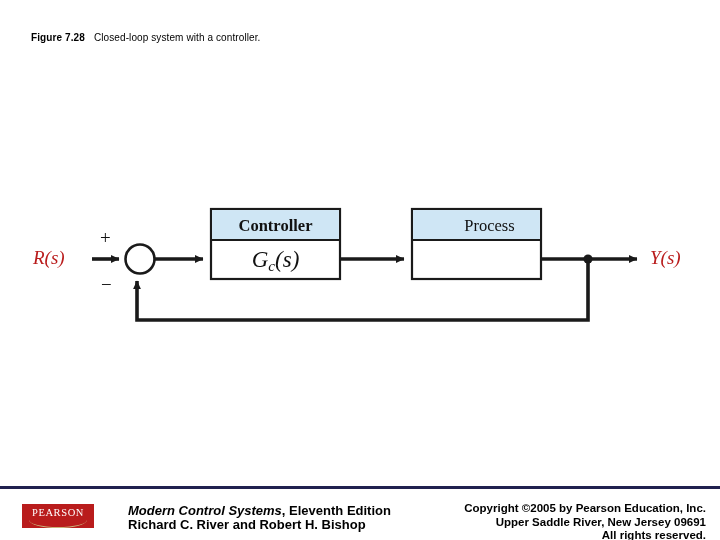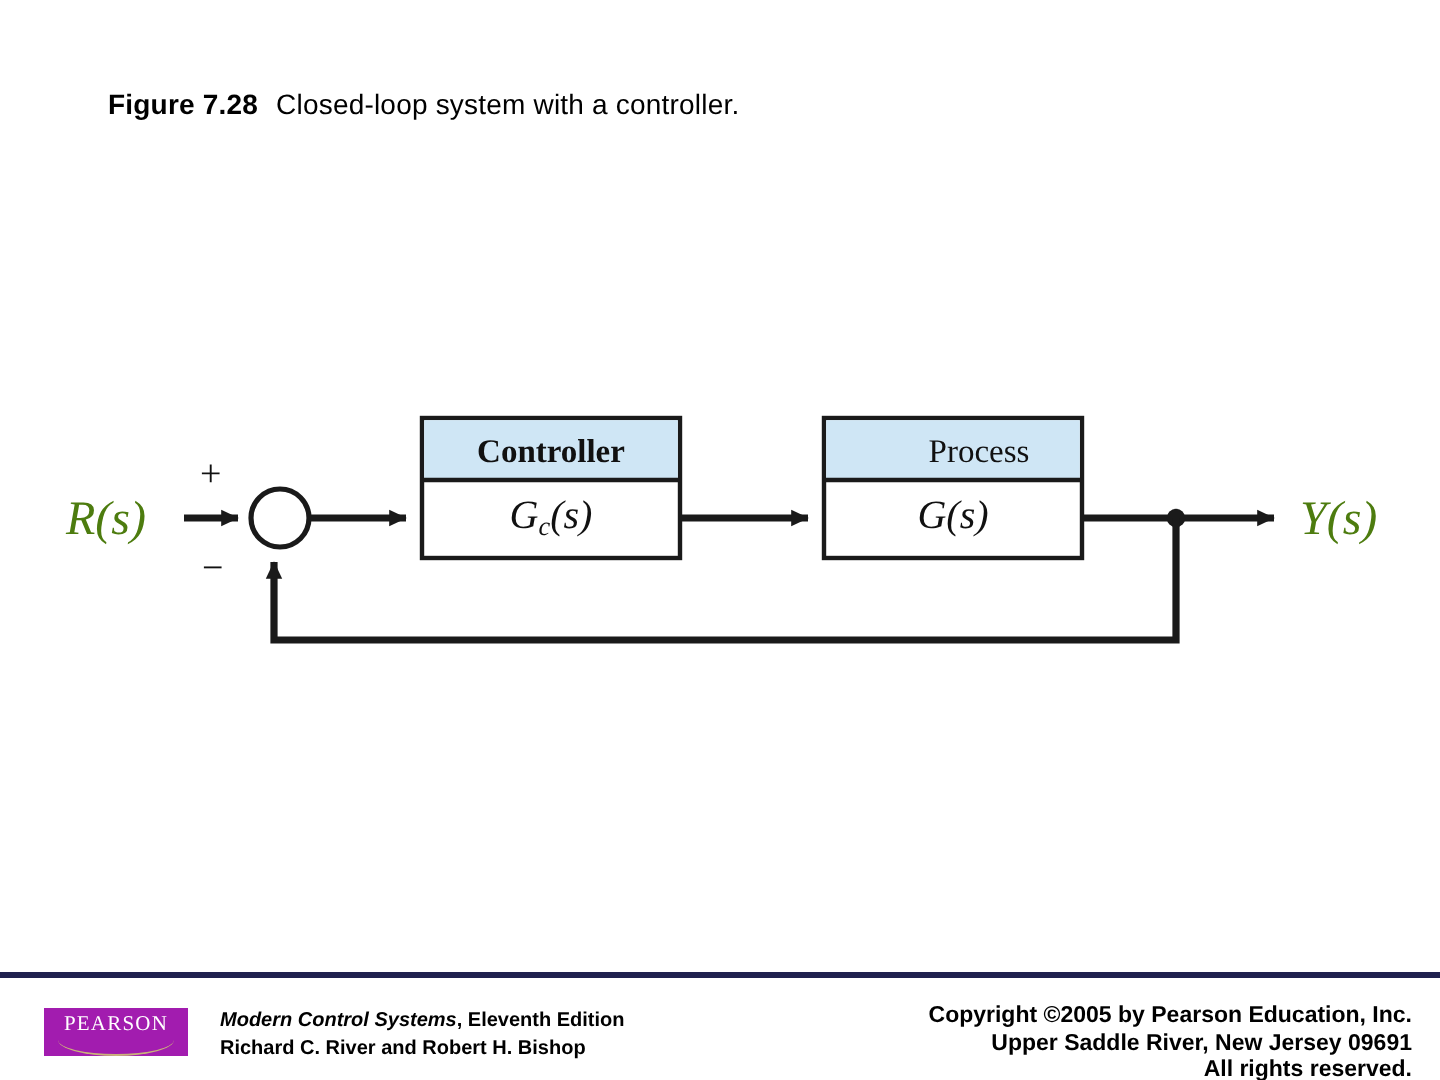--- a/index.html
+++ b/index.html
@@ -17,27 +17,26 @@
   #slide {
     position: relative;
     width: 720px;
     height: 540px;
     background: #ffffff;
   }
 
   
   .caption {
     position: absolute;
-    left: 54px;
+    left: 31px;
     top: 32px;
-    font-size: 14px;
+    font-size: 10px;
     color: #000000;
     white-space: nowrap;
     letter-spacing: 0.1px;
-    margin-top: 12px;
   }
   .caption .fig-num {
     font-weight: bold;
   }
   .caption .fig-title {
     font-weight: normal;
     margin-left: 9px;
   }
 
   
@@ -61,33 +60,33 @@
     text-align: center;
     font-family: "Liberation Serif", serif;
     color: #111111;
     white-space: nowrap;
   }
   .blk-header-text {
     font-size: 16.5px;
   }
   .blk-body-text {
     font-style: italic;
-    font-size: 20px;
+    font-size: 23px;
   }
   .sub {
     font-size: 0.66em;
     font-style: italic;
     vertical-align: -0.28em;
   }
   .io-label {
     position: absolute;
     font-family: "Liberation Serif", serif;
     font-style: italic;
-    font-size: 24px;
-    color: #4d7c0f;
+    font-size: 19px;
+    color: #b91c1c;
     white-space: nowrap;
   }
   .sign-label {
     position: absolute;
     font-family: "Liberation Serif", serif;
     font-size: 19px;
     color: #111111;
     line-height: 1;
   }
 
@@ -99,21 +98,21 @@
     width: 720px;
     height: 3px;
     background: #20214f;
   }
   .pearson-logo {
     position: absolute;
     left: 22px;
     top: 504px;
     width: 72px;
     height: 24px;
-    background: #a21caf;
+    background: #b91c1c;
     overflow: hidden;
   }
   .pearson-logo .p-text {
     position: absolute;
     left: 0;
     top: 3px;
     width: 72px;
     text-align: center;
     font-family: "Liberation Serif", serif;
     font-size: 10.5px;
@@ -124,23 +123,23 @@
     position: absolute;
     left: 7px;
     top: 16px;
     width: 58px;
     height: 7px;
     border-bottom: 1.5px solid #c9b27a;
     border-radius: 0 0 50% 50% / 0 0 100% 100%;
   }
   .footer-book {
     position: absolute;
-    left: 110px;
+    left: 128px;
     top: 504px;
-    font-size: 10px;
+    font-size: 13px;
     color: #000000;
     line-height: 14px;
     white-space: nowrap;
   }
   .footer-book .book-title {
     font-style: italic;
     font-weight: bold;
   }
   .footer-book .book-rest {
     font-weight: bold;
@@ -202,23 +201,20 @@
     </svg>
 
     <div class="blk-label blk-header-text" style="left:211px; top:216px; width:129px;font-weight:bold;">Controller</div>
 
     <div class="blk-label blk-body-text" style="left:211px; top:247px; width:129px;">
       <span>G</span><span class="sub">c</span><span>(s)</span>
     </div>
 
     <div class="blk-label blk-header-text" style="left:412px; top:216px; width:155px;">Process</div>
 
-    <div class="blk-label blk-body-text" style="left:412px; top:247px; width:129px;">
-      <span>G</span><span class="sub"></span><span>(s)</span>
-    </div>
 
     <div class="io-label" style="left:33px; top:247px;">R(s)</div>
 
     <div class="io-label" style="left:650px; top:247px;text-align:right;">Y(s)</div>
 
     <div class="sign-label" style="left:100px; top:228px;">+</div>
 
     <div class="sign-label" style="left:101px; top:275px;">−</div>
 
   </div>

